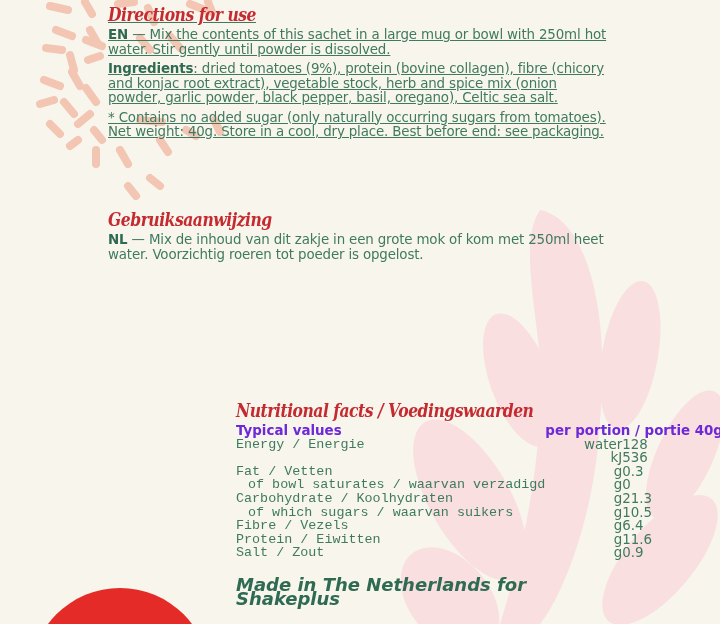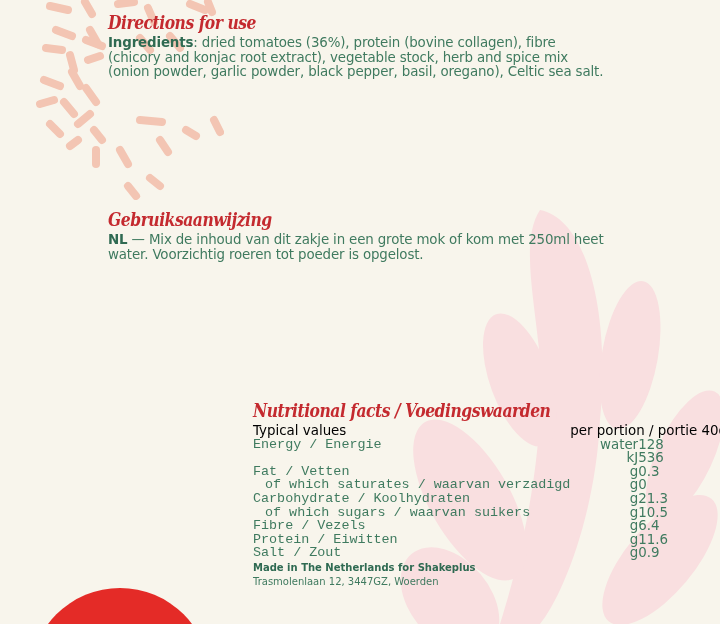--- a/index.html
+++ b/index.html
@@ -9,21 +9,21 @@
     position: relative;
     font-family: "DejaVu Sans", sans-serif;
     color: #3f7a5f;
   }
   .deco { position: absolute; left: 0; top: 0; pointer-events: none; }
   .red-disc {
     position: absolute; left: 30px; top: 588px;
     width: 180px; height: 180px; border-radius: 50%;
     background: #e42b27;
   }
-  .content { position: absolute; left: 108px; top: 8px; width: 500px; }
+  .content { position: absolute; left: 108px; top: 0; width: 500px; text-decoration: underline; }
   .script-title {
     font-family: "DejaVu Serif", serif;
     font-style: italic;
     color: #c42a2f;
     font-size: 19px;
     letter-spacing: -0.6px;
     margin: 0;
     line-height: 28px;
     transform: scaleX(0.82);
     transform-origin: left center;
@@ -31,32 +31,32 @@
   }
   .para {
     font-size: 13.4px;
     line-height: 14.5px;
     margin: 0 0 5px 0;
     letter-spacing: -0.15px;
     color: #3f7a5f;
   }
   .para b { font-weight: bold; color: #2f6a52; }
   .sec2 { position: absolute; left: 108px; top: 205px; width: 500px; }
-  .nutri { position: absolute; left: 253px; top: 396px; width: 400px; }
+  .nutri { position: absolute; left: 236px; top: 396px; width: 400px; }
   .nutri .script-title { font-size: 19px; }
   table.nt { border-collapse: collapse; font-size: 13.4px; line-height: 13.6px; color: #3f7a5f; }
   table.nt td { padding: 0; white-space: nowrap; vertical-align: top; }
-  table.nt th { padding: 0; font-weight: normal; color: #000000; white-space: nowrap; text-align: right; }
+  table.nt th { padding: 0; font-weight: bold; color: #6d28d9; white-space: nowrap; text-align: right; }
   table.nt th.left { text-align: left; }
   .c-label { width: 250px; font-family: Liberation Mono, monospace; }
   .c-unit { width: 30px; text-align: right; }
   .c-por { width: 50px; text-align: left; }
   .c-100 { width: 59px; text-align: right; }
   .sub { padding-left: 12px !important; }
-  .made { margin-top: 1px; font-size: 10px; line-height: 14px; }
+  .made { margin-top: 18px; font-size: 18px; line-height: 14px; font-style: italic; }
   .made b { color: #2f6a52; }
 </style>
 </head>
 <body>
 
 <svg class="deco" width="260" height="210" viewBox="0 0 260 210">
   <g stroke="#f3c0ad" stroke-width="8" stroke-linecap="round" fill="none" opacity="0.9">
     <line x1="50" y1="6" x2="68" y2="10"></line>
     <line x1="85" y1="2" x2="92" y2="14"></line>
     <line x1="118" y1="4" x2="134" y2="2"></line>
@@ -100,21 +100,23 @@
     <ellipse cx="470" cy="500" rx="40" ry="90" transform="rotate(-30 470 500)"></ellipse>
     <ellipse cx="520" cy="380" rx="30" ry="70" transform="rotate(-20 520 380)"></ellipse>
     <ellipse cx="450" cy="600" rx="40" ry="60" transform="rotate(-40 450 600)"></ellipse>
   </g>
 </svg>
 
 <div class="red-disc"></div>
 
 <section class="content">
   <h2 class="script-title">Directions for use</h2>
-  <p class="para"><b>Ingredients</b><span>: dried tomatoes (36%), protein (bovine collagen), fibre (chicory and konjac root extract), vegetable stock, herb and spice mix (onion powder, garlic powder, black pepper, basil, oregano), Celtic sea salt.</span></p>
+  <p class="para"><b>EN</b><span> — Mix the contents of this sachet in a large mug or bowl with 250ml hot water. Stir gently until powder is dissolved.</span></p>
+  <p class="para"><b>Ingredients</b><span>: dried tomatoes (9%), protein (bovine collagen), fibre (chicory and konjac root extract), vegetable stock, herb and spice mix (onion powder, garlic powder, black pepper, basil, oregano), Celtic sea salt.</span></p>
+  <p class="para">* Contains no added sugar (only naturally occurring sugars from tomatoes). Net weight: 40g. Store in a cool, dry place. Best before end: see packaging.</p>
 </section>
 
 <section class="sec2">
   <h2 class="script-title">Gebruiksaanwijzing</h2>
   <p class="para"><b>NL</b><span> — Mix de inhoud van dit zakje in een grote mok of kom met 250ml heet water. Voorzichtig roeren tot poeder is opgelost.</span></p>
 </section>
 
 <section class="nutri">
   <h2 class="script-title">Nutritional facts / Voedingswaarden</h2>
   <table class="nt">
@@ -138,21 +140,21 @@
         <td class="c-por">536</td>
         <td class="c-100">1341</td>
       </tr>
       <tr>
         <td class="c-label">Fat / Vetten</td>
         <td class="c-unit">g</td>
         <td class="c-por">0.3</td>
         <td class="c-100">0.5</td>
       </tr>
       <tr>
-        <td class="c-label sub">of which saturates / waarvan verzadigd</td>
+        <td class="c-label sub">of bowl saturates / waarvan verzadigd</td>
         <td class="c-unit">g</td>
         <td class="c-por">0</td>
         <td class="c-100">0.1</td>
       </tr>
       <tr>
         <td class="c-label">Carbohydrate / Koolhydraten</td>
         <td class="c-unit">g</td>
         <td class="c-por">21.3</td>
         <td class="c-100">46.1</td>
       </tr>
@@ -177,15 +179,14 @@
       <tr>
         <td class="c-label">Salt / Zout</td>
         <td class="c-unit">g</td>
         <td class="c-por">0.9</td>
         <td class="c-100">2.3</td>
       </tr>
     </tbody>
   </table>
   <div class="made">
     <b>Made in The Netherlands for Shakeplus</b><br>
-    <span>Trasmolenlaan 12, 3447GZ, Woerden</span>
   </div>
 </section>
 
 </body></html>

